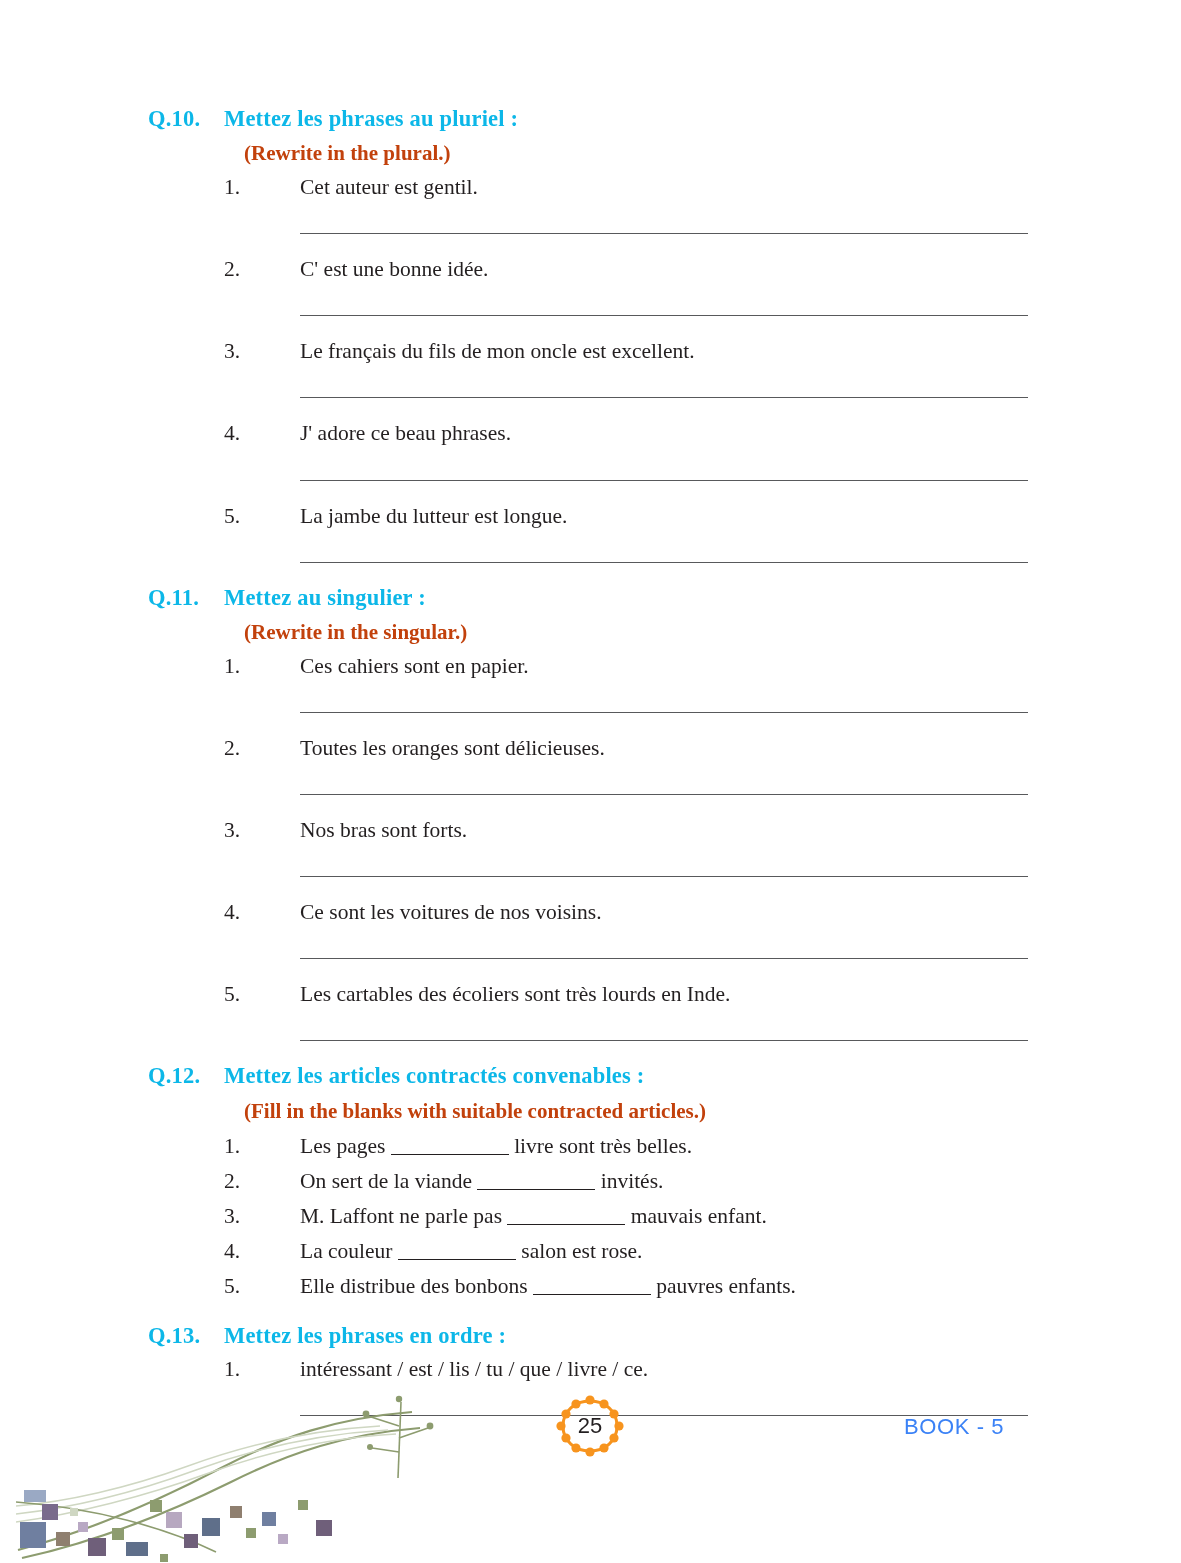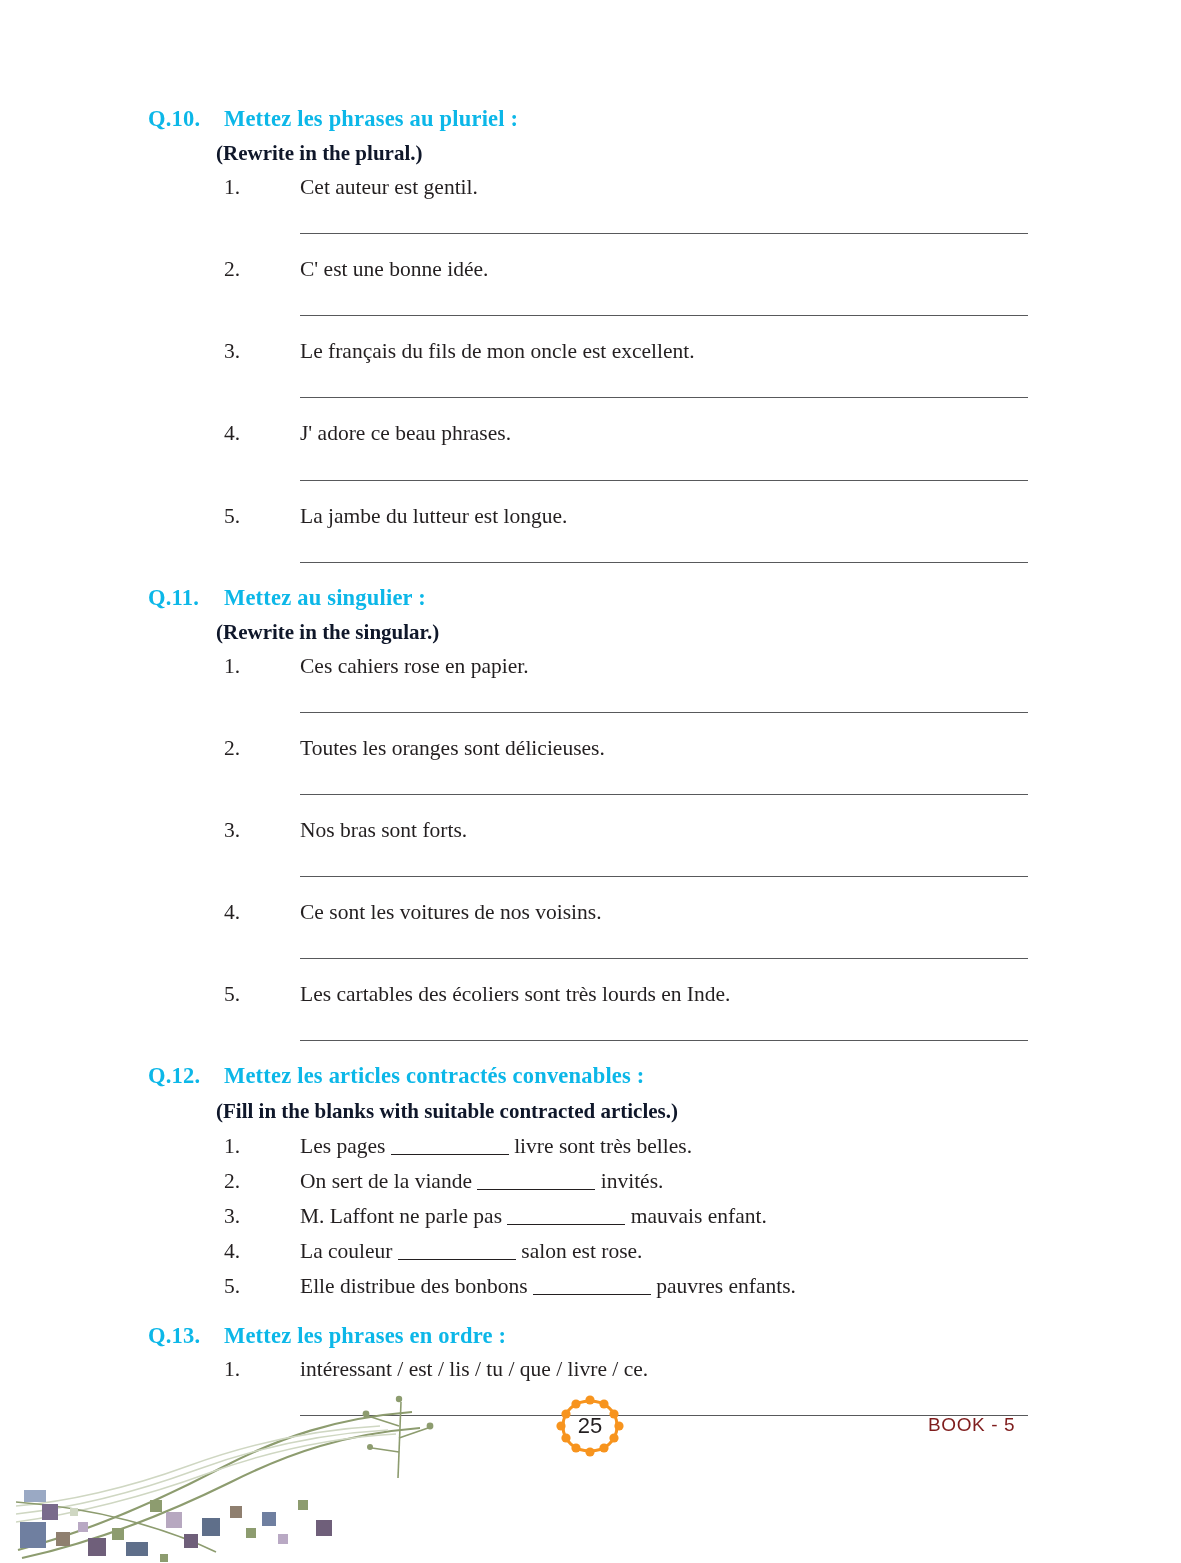--- a/index.html
+++ b/index.html
@@ -40,24 +40,24 @@
     line-height: 1.35;
   }
   .q-num {
     width: 76px;
     flex: 0 0 76px;
   }
   .q-title {
     flex: 1 1 auto;
   }
   .q-sub {
-    margin-left: 68px;
+    margin-left: 96px;
     font-size: 21px;
     font-weight: bold;
-    color: #0f172a;
+    color: #c2410c;
     line-height: 1.5;
     padding-top: 4px;
   }
 
   
   .items {
     margin-left: 76px;
     margin-top: 2px;
   }
   .item {
@@ -106,25 +106,25 @@
     inset: 0;
   }
   .page-number {
     position: relative;
     font-size: 22px;
     color: #231f20;
     font-family: "Liberation Sans", sans-serif;
   }
   .book-label {
     position: absolute;
-    left: 928px;
+    left: 904px;
     top: 1414px;
-    font-size: 19px;
+    font-size: 22px;
     letter-spacing: 0.6px;
-    color: #7f1d1d;
+    color: #3b82f6;
   }
   .deco {
     position: absolute;
     left: 16px;
     top: 1382px;
     width: 430px;
     height: 181px;
   }
 </style>
 </head>
@@ -171,21 +171,21 @@
 
     <div class="q-block">
       <div class="q-head">
         <span class="q-num">Q.11.</span>
         <span class="q-title">Mettez au singulier :</span>
       </div>
       <div class="q-sub">(Rewrite in the singular.)</div>
       <div class="items">
         <div class="item">
           <span class="item-num">1.</span>
-          <span class="item-text">Ces cahiers rose en papier.</span>
+          <span class="item-text">Ces cahiers sont en papier.</span>
         </div>
         <div class="answer-rule"></div>
         <div class="item">
           <span class="item-num">2.</span>
           <span class="item-text">Toutes les oranges sont délicieuses.</span>
         </div>
         <div class="answer-rule"></div>
         <div class="item">
           <span class="item-num">3.</span>
           <span class="item-text">Nos  bras sont forts.</span>

